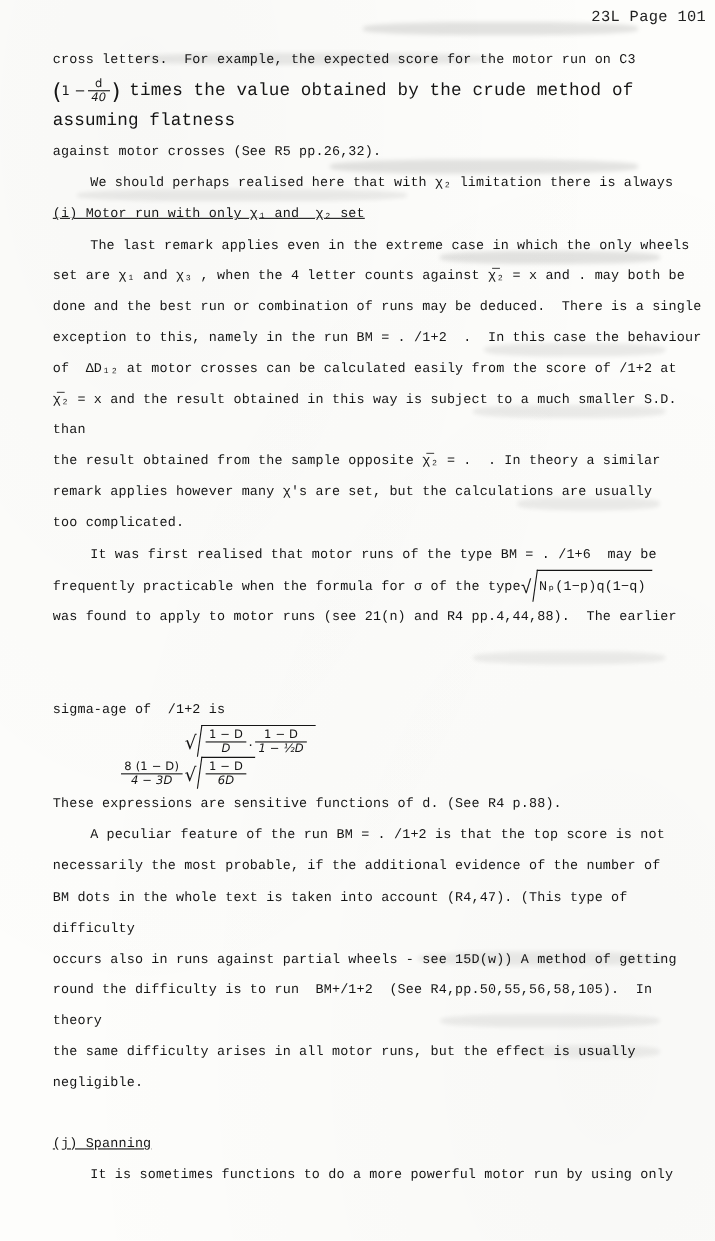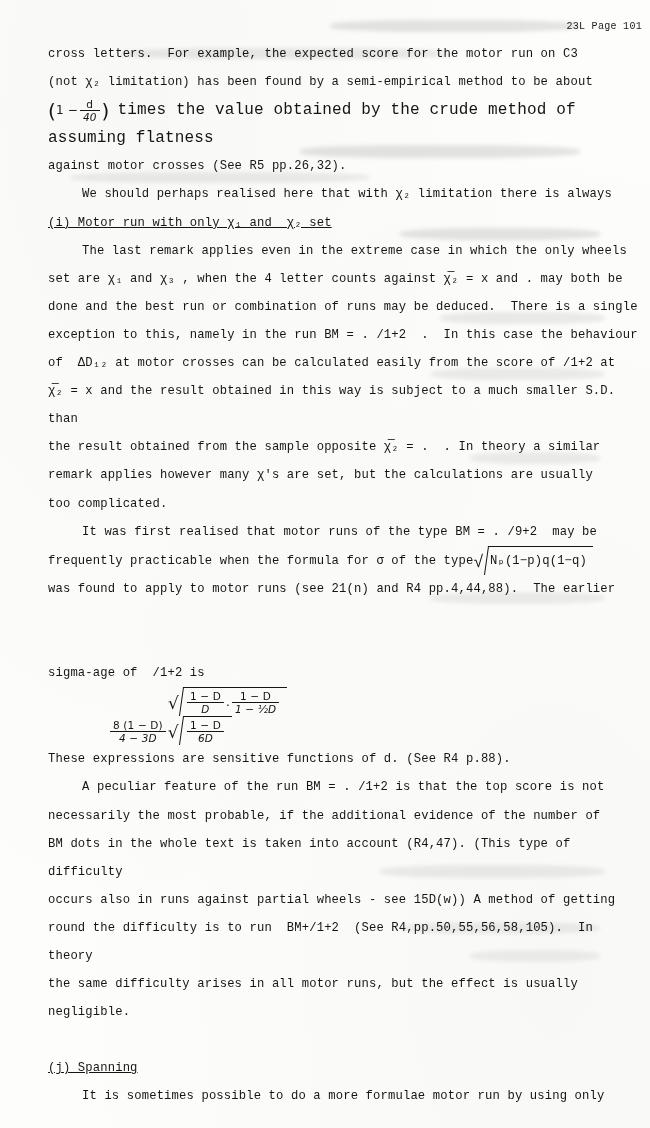--- a/index.html
+++ b/index.html
@@ -19,24 +19,24 @@
   .page {
     position: absolute;
     inset: 0;
     background:
       radial-gradient(ellipse at 20% 10%, rgba(0,0,0,0.020), rgba(0,0,0,0) 60%),
       radial-gradient(ellipse at 85% 85%, rgba(0,0,0,0.018), rgba(0,0,0,0) 65%),
       #fdfdfb;
   }
   .header-right {
     position: absolute;
-    top: 21px;
+    top: 8px;
     right: 8px;
     font-family: "Liberation Mono", monospace;
-    font-size: 10px;
+    font-size: 14px;
     letter-spacing: 0.3px;
     color: #222;
   }
   .body-text {
     position: absolute;
     left: 30px;
     top: 40px;
     width: 592px;
     font-family: "Liberation Mono", monospace;
     font-size: 12.2px;
@@ -129,52 +129,52 @@
 </style>
 </head>
 <body>
 
 <div class="page">
 
   <div class="header-right">23L  Page 101</div>
 
   <div class="body-text">
 
-    <p class="para"><span>cross letters.  For example, the expected score for the motor run on C3</span><br><span>(not χ₂ limitation) has been found by a semi-empirical method to be about</span></p>
+    <p class="para"><span>cross letters.  For example, the expected score for the motor run on C3</span><br></p>
 
     <p class="math-line"><span class="paren-big">(</span><span>1 −</span><span class="frac"><span class="num">d</span><span class="den">40</span></span><span class="paren-big">)</span>&nbsp;&nbsp;<span style="font-family:'Liberation Mono',monospace;font-size:16px;">times the value obtained by the crude method of assuming flatness</span></p>
 
     <p class="para">against motor crosses (See R5 pp.26,32).</p>
 
     <p class="para indent"><span>We should perhaps realised here that with χ₂ limitation there is always</span><br></p>
 
     <p class="heading">(i) Motor run with only χ₁ and  χ₂ set</p>
 
     <p class="para indent"><span>The last remark applies even in the extreme case in which the only wheels</span><br><span>set are χ₁ and χ₃ , when the 4 letter counts against χ̅₂ = x and . may both be</span><br><span>done and the best run or combination of runs may be deduced.  There is a single</span><br><span>exception to this, namely in the run BM = . /1+2  .  In this case the behaviour</span><br><span>of  ΔD₁₂ at motor crosses can be calculated easily from the score of /1+2 at</span><br><span>χ̅₂ = x and the result obtained in this way is subject to a much smaller S.D. than</span><br><span>the result obtained from the sample opposite χ̅₂ = .  . In theory a similar</span><br><span>remark applies however many χ's are set, but the calculations are usually</span><br><span>too complicated.</span></p>
 
-    <p class="para indent">It was first realised that motor runs of the type BM = . /9+2  may be</p>
+    <p class="para indent">It was first realised that motor runs of the type BM = . /1+6  may be</p>
 
     <p class="para"><span>frequently practicable when the formula for σ of the type</span><span class="radical">√</span><span class="sqrt"><span>Nₚ(1−p)q(1−q)</span></span></p>
 
     <p class="para"><span>was found to apply to motor runs (see 21(n) and R4 pp.4,44,88).  The earlier</span><br><br><br><span>sigma-age of  /1+2 is</span></p>
 
     <p class="offset-math"><span class="radical">√</span><span class="sqrt"><span><span class="frac"><span class="num">1 − D</span><span class="den">D</span></span><span>.</span><span class="frac"><span class="num">1 − D</span><span class="den">1 − ½D</span></span></span></span></p>
 
 
     <p class="offset-math2"><span class="frac"><span class="num">8 (1 − D)</span><span class="den">4 − 3D</span></span><span class="radical">√</span><span class="sqrt"><span><span class="frac"><span class="num">1 − D</span><span class="den">6D</span></span></span></span></p>
 
     <p class="para">These expressions are sensitive functions of d. (See R4 p.88).</p>
 
     <p class="para indent"><span>A peculiar feature of the run BM = . /1+2 is that the top score is not</span><br><span>necessarily the most probable, if the additional evidence of the number of</span><br><span>BM dots in the whole text is taken into account (R4,47). (This type of difficulty</span><br><span>occurs also in runs against partial wheels - see 15D(w)) A method of getting</span><br><span>round the difficulty is to run  BM+/1+2  (See R4,pp.50,55,56,58,105).  In theory</span><br><span>the same difficulty arises in all motor runs, but the effect is usually</span><br><span>negligible.</span></p>
 
     <div class="blank"></div>
 
     <p class="heading">(j) Spanning</p>
 
-    <p class="para indent"><span>It is sometimes possible to do a more formulae motor run by using only</span><br></p>
+    <p class="para indent"><span>It is sometimes functions to do a more powerful motor run by using only</span><br></p>
 
   </div>
 
   <div class="smudge" style="left:330px;top:20px;width:250px;height:12px;"></div>
   <div class="smudge" style="left:120px;top:48px;width:330px;height:11px;opacity:.8;"></div>
   <div class="smudge" style="left:300px;top:145px;width:280px;height:13px;"></div>
   <div class="smudge" style="left:70px;top:172px;width:300px;height:11px;opacity:.7;"></div>
   <div class="smudge" style="left:400px;top:228px;width:200px;height:12px;"></div>
   <div class="smudge" style="left:440px;top:312px;width:165px;height:12px;opacity:.75;"></div>
   <div class="smudge" style="left:430px;top:368px;width:175px;height:12px;opacity:.7;"></div>

